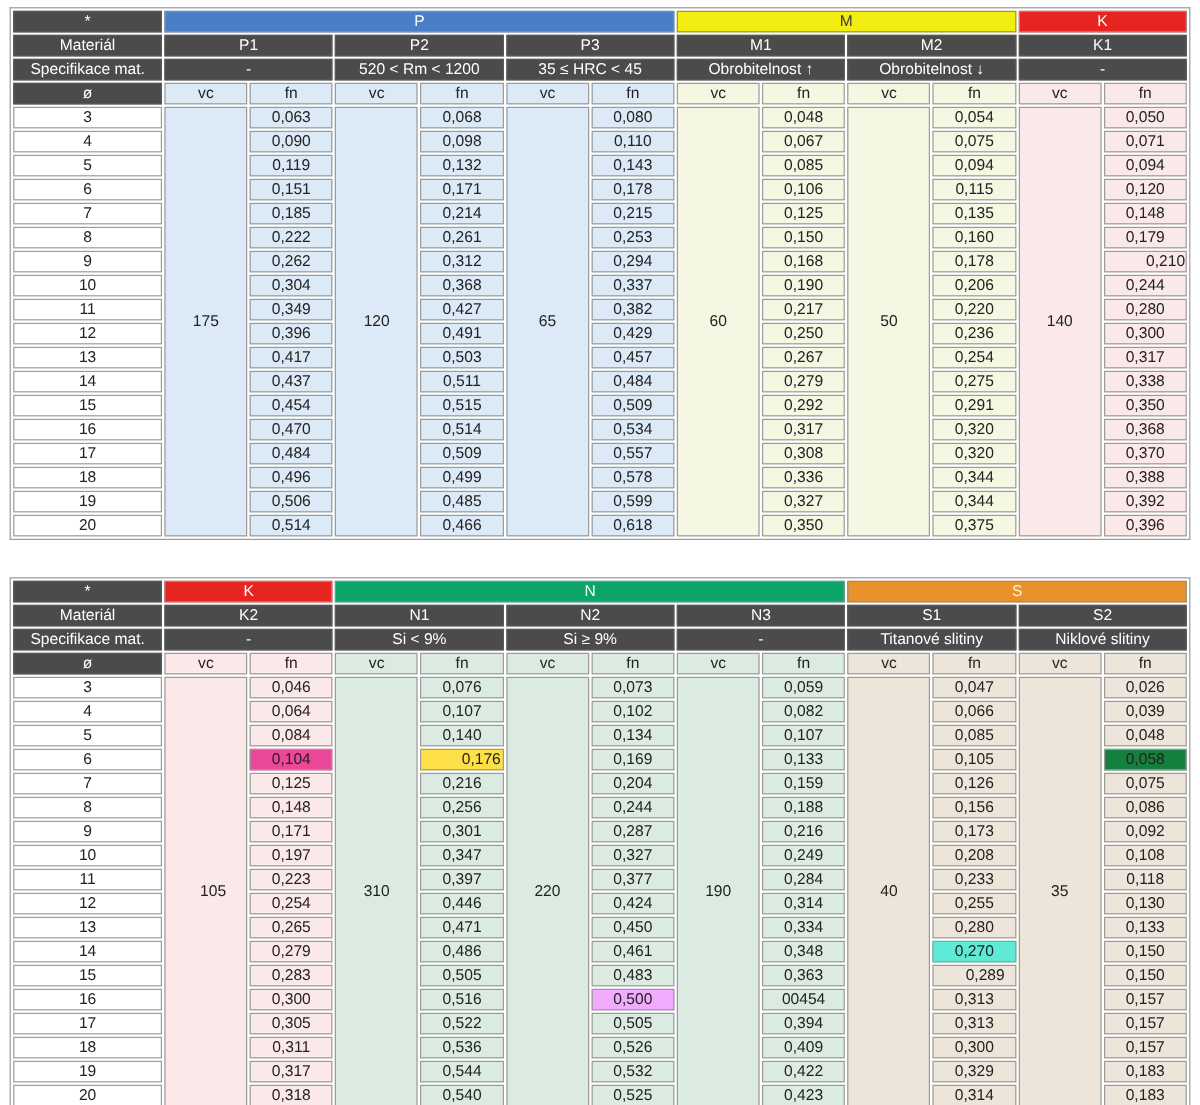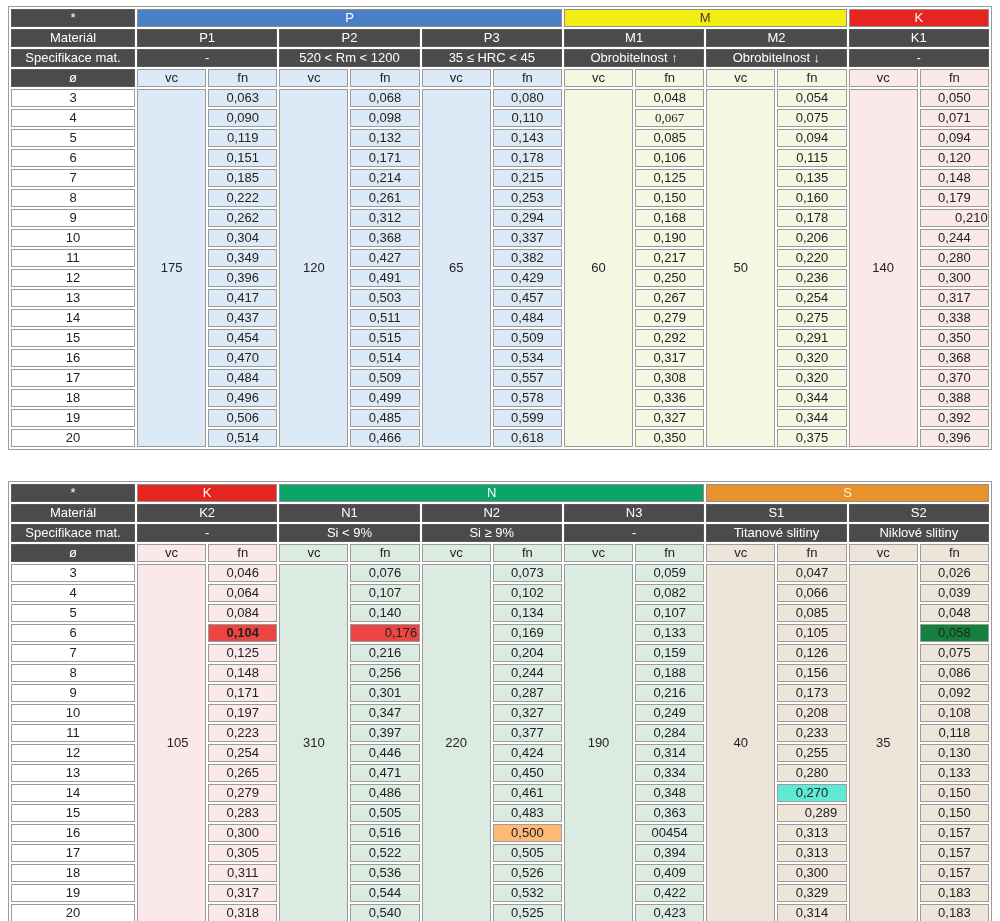--- a/index.html
+++ b/index.html
@@ -134,21 +134,21 @@
             <td class="vcc" rowspan="18" style="background: rgb(245, 247, 227);">50</td>
             <td class="fnc" style="background: rgb(245, 247, 227);">0,054</td>
             <td class="vcc" rowspan="18" style="background: rgb(251, 233, 233);">140</td>
             <td class="fnc" style="background: rgb(251, 233, 233);">0,050</td>
           </tr>
           <tr>
             <td class="dia">4</td>
             <td class="fnc" style="background: rgb(220, 233, 246);">0,090</td>
             <td class="fnc" style="background: rgb(220, 233, 246);">0,098</td>
             <td class="fnc" style="background: rgb(220, 233, 246);">0,110</td>
-            <td class="fnc" style="background: rgb(245, 247, 227); font-family: Liberation Serif, serif;">0,067</td>
+            <td class="fnc" style="background: rgb(245, 247, 227);">0,067</td>
             <td class="fnc" style="background: rgb(245, 247, 227);">0,075</td>
             <td class="fnc" style="background: rgb(251, 233, 233);">0,071</td>
           </tr>
           <tr>
             <td class="dia">5</td>
             <td class="fnc" style="background: rgb(220, 233, 246);">0,119</td>
             <td class="fnc" style="background: rgb(220, 233, 246);">0,132</td>
             <td class="fnc" style="background: rgb(220, 233, 246);">0,143</td>
             <td class="fnc" style="background: rgb(245, 247, 227);">0,085</td>
             <td class="fnc" style="background: rgb(245, 247, 227);">0,094</td>
@@ -377,22 +377,22 @@
             <td class="dia">5</td>
             <td class="fnc" style="background: rgb(251, 233, 233);">0,084</td>
             <td class="fnc" style="background: rgb(220, 235, 226);">0,140</td>
             <td class="fnc" style="background: rgb(220, 235, 226);">0,134</td>
             <td class="fnc" style="background: rgb(220, 235, 226);">0,107</td>
             <td class="fnc" style="background: rgb(238, 229, 218);">0,085</td>
             <td class="fnc" style="background: rgb(238, 229, 218);">0,048</td>
           </tr>
           <tr>
             <td class="dia">6</td>
-            <td class="fnc" style="background: #ef4444; font-weight: bold;">0,104</td>
-            <td class="fnc" style="background: #ef4444; padding-left: 32px;">0,176</td>
+            <td class="fnc" style="background: #ec4899;">0,104</td>
+            <td class="fnc" style="background: #fde047; padding-left: 32px;">0,176</td>
             <td class="fnc" style="background: rgb(220, 235, 226);">0,169</td>
             <td class="fnc" style="background: rgb(220, 235, 226);">0,133</td>
             <td class="fnc" style="background: rgb(238, 229, 218);">0,105</td>
             <td class="fnc" style="background: #15803d;">0,058</td>
           </tr>
           <tr>
             <td class="dia">7</td>
             <td class="fnc" style="background: rgb(251, 233, 233);">0,125</td>
             <td class="fnc" style="background: rgb(220, 235, 226);">0,216</td>
             <td class="fnc" style="background: rgb(220, 235, 226);">0,204</td>
@@ -469,21 +469,21 @@
             <td class="fnc" style="background: rgb(220, 235, 226);">0,505</td>
             <td class="fnc" style="background: rgb(220, 235, 226);">0,483</td>
             <td class="fnc" style="background: rgb(220, 235, 226);">0,363</td>
             <td class="fnc" style="background: rgb(238, 229, 218); padding-left: 18px;">0,289</td>
             <td class="fnc" style="background: rgb(238, 229, 218);">0,150</td>
           </tr>
           <tr>
             <td class="dia">16</td>
             <td class="fnc" style="background: rgb(251, 233, 233);">0,300</td>
             <td class="fnc" style="background: rgb(220, 235, 226);">0,516</td>
-            <td class="fnc" style="background: #fdba74;">0,500</td>
+            <td class="fnc" style="background: #f0abfc;">0,500</td>
             <td class="fnc" style="background: rgb(220, 235, 226);">00454</td>
             <td class="fnc" style="background: rgb(238, 229, 218);">0,313</td>
             <td class="fnc" style="background: rgb(238, 229, 218);">0,157</td>
           </tr>
           <tr>
             <td class="dia">17</td>
             <td class="fnc" style="background: rgb(251, 233, 233);">0,305</td>
             <td class="fnc" style="background: rgb(220, 235, 226);">0,522</td>
             <td class="fnc" style="background: rgb(220, 235, 226);">0,505</td>
             <td class="fnc" style="background: rgb(220, 235, 226);">0,394</td>

